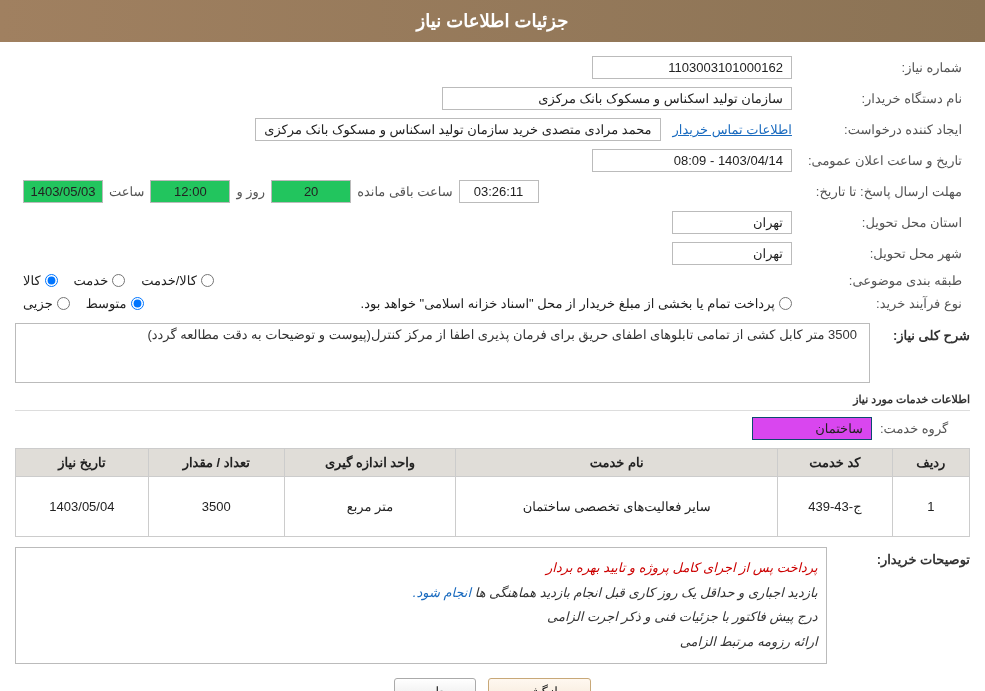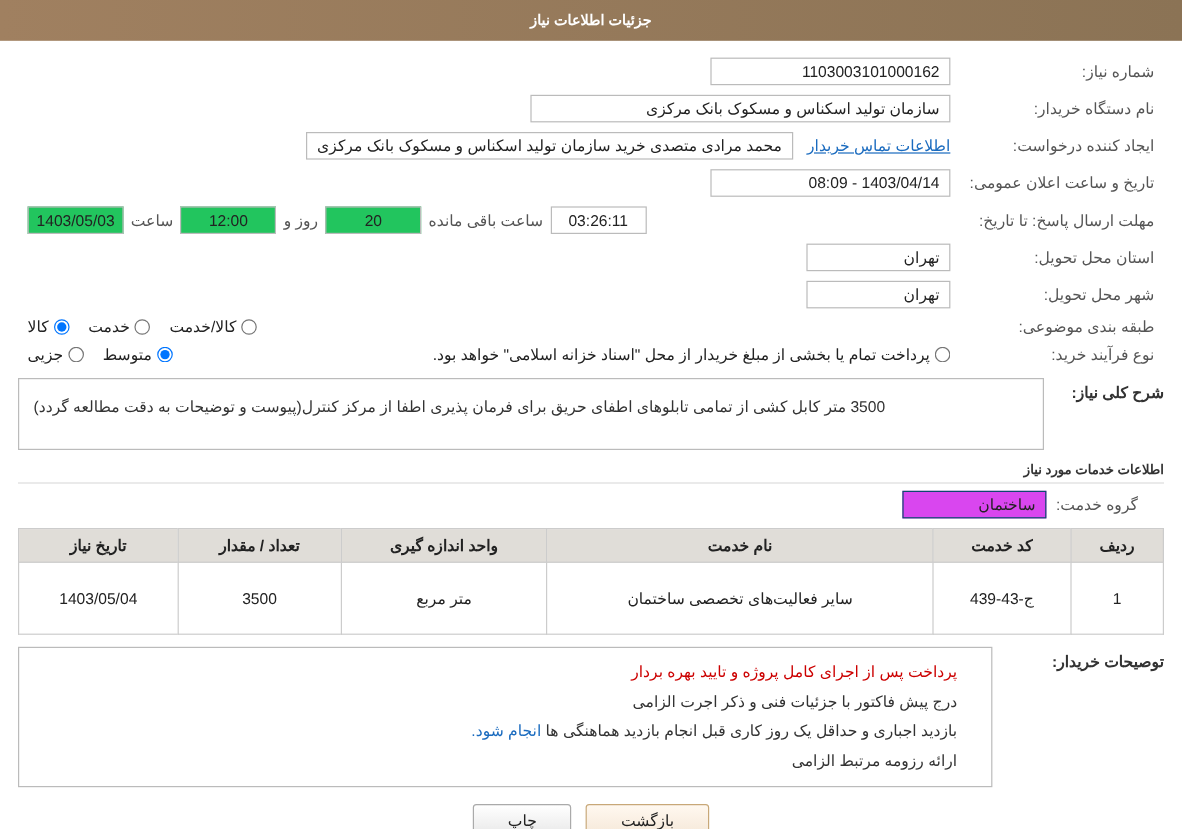--- a/index.html
+++ b/index.html
@@ -14,21 +14,21 @@
       max-width: 985px;
       margin: 0 auto;
       background: #fff;
       min-height: 691px;
     }
     .header-bar {
       background: linear-gradient(to left, #8B7355, #a08060);
       color: #fff;
       text-align: center;
       padding: 10px 32px;
-      font-size: 12px;
+      font-size: 18px;
       font-weight: bold;
       letter-spacing: 1px;
     }
     .content {
       padding: 10px 15px;
     }
     .info-table {
       width: 100%;
       border-collapse: collapse;
       margin-bottom: 8px;
@@ -110,24 +110,24 @@
       font-size: 11px;
       font-weight: bold;
       color: #333;
       margin: 10px 0 6px 0;
       border-bottom: 1px solid #ddd;
       padding-bottom: 4px;
     }
     .description-box {
       border: 1px solid #bbb;
       background: #fff;
-      padding: 12px 12px;
+      padding: 0 12px;
       min-height: 60px;
       width: 100%;
-      text-align: left;
+      text-align: right;
       line-height: 1.7;
       color: #333;
     }
     .services-table {
       width: 100%;
       border-collapse: collapse;
       margin-top: 8px;
     }
     .services-table th {
       background: #e0ddd8;
@@ -140,24 +140,25 @@
       border: 1px solid #ccc;
       padding: 22px 10px;
       text-align: center;
     }
     .services-table tr:nth-child(even) td {
       background: #f9f9f9;
     }
     .buyer-notes {
       border: 1px solid #bbb;
       background: #fff;
-      padding: 8px 28px;
+      padding: 8px 8px;
       text-align: right;
       line-height: 1.9;
       color: #333;
+      font-style: italic;
     }
     .buttons-row {
       display: flex;
       justify-content: center;
       gap: 12px;
       margin-top: 14px;
       margin-bottom: 16px;
     }
     .btn {
       padding: 5px 28px;
@@ -330,22 +331,22 @@
     <td>3500</td>
     <td>1403/05/04</td>
   </tr>
         </tbody>
     </table>
 
     <div style="display:flex; align-items:flex-start; gap:10px; margin-top:10px; margin-bottom:10px;">
       <div style="font-weight:bold; min-width:90px; text-align:right; padding-top:5px; color:#333;margin-left:40px;">توصیحات خریدار:</div>
       <div class="buyer-notes" style="flex:1; position:relative;">
         <div style="color:#c00;">پرداخت پس از اجرای کامل پروژه و تایید بهره بردار</div>
+        <div>بازدید اجباری و حداقل یک روز کاری قبل انجام بازدید هماهنگی ها <span style="color:#1a6bbf;">انجام شود.</span></div>
         <div>درج پیش فاکتور با جزئیات فنی و ذکر اجرت الزامی</div>
-        <div>بازدید اجباری و حداقل یک روز کاری قبل انجام بازدید هماهنگی ها <span style="color:#1a6bbf;">انجام شود.</span></div>
         <div>ارائه رزومه مرتبط الزامی</div>
       </div>
     </div>
 
     <div class="buttons-row">
       <button class="btn btn-back">بازگشت</button>
       <button class="btn btn-print">چاپ</button>
     </div>
 
   </div>

